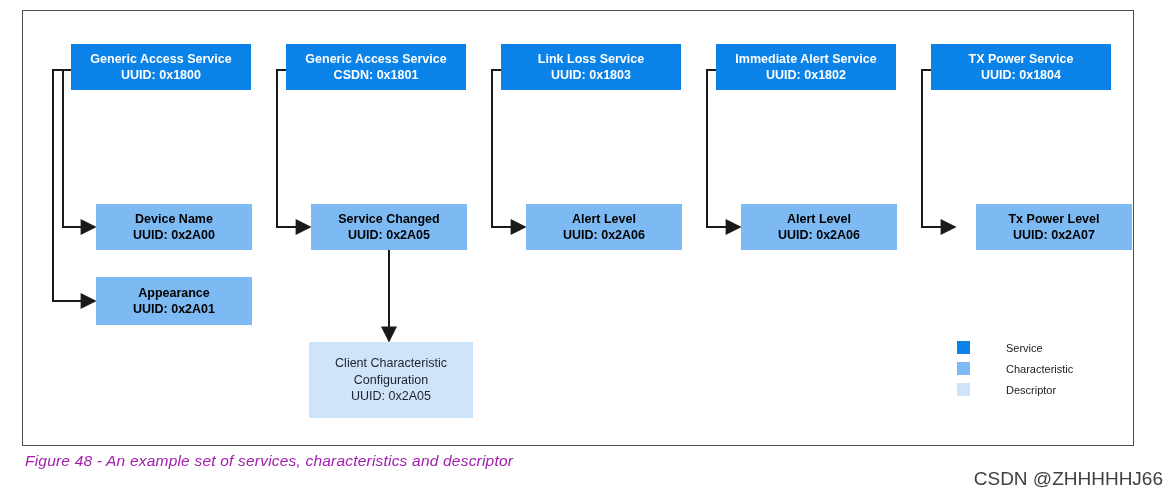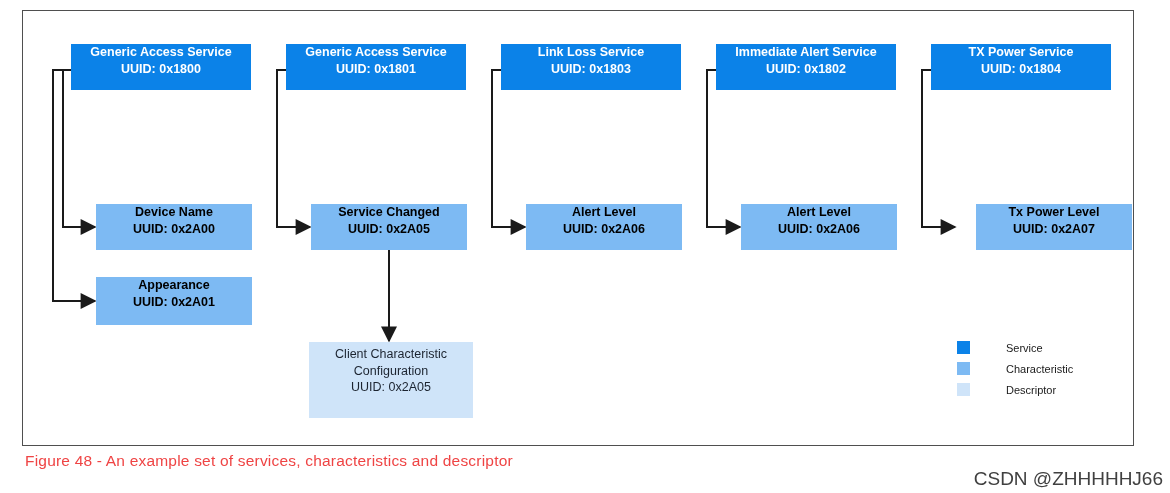--- a/index.html
+++ b/index.html
@@ -4,21 +4,21 @@
 <style>
   html,body{margin:0;padding:0;background:#ffffff;}
   body{font-family:"Liberation Sans", sans-serif; -webkit-font-smoothing:antialiased;}
   .canvas{position:relative;width:1170px;height:493px;background:#ffffff;overflow:hidden;}
 
   .frame{position:absolute;left:22px;top:10px;width:1112px;height:436px;
          border:1px solid #4f4f4f;background:#ffffff;box-sizing:border-box;}
 
   svg.connectors{position:absolute;left:0;top:0;width:1170px;height:493px;pointer-events:none;}
 
-  .node{position:absolute;display:flex;flex-direction:column;align-items:center;
+  .node{position:absolute;display:flex;flex-direction:column;align-items:center;justify-content:center;
         text-align:center;box-sizing:border-box;line-height:1.32;}
   .node .nm,.node .uu{width:100%;}
 
   .service{background:#0b82e8;color:#ffffff;font-weight:700;font-size:12.5px;
            width:180px;height:46px;top:44px;}
   .svc-1{left:71px;} .svc-2{left:286px;} .svc-3{left:501px;} .svc-4{left:716px;} .svc-5{left:931px;}
 
   .charac{background:#7dbaf3;color:#000000;font-weight:700;font-size:12.5px;
           width:156px;height:46px;top:204px;}
   .chr-1{left:96px;} .chr-2{left:311px;} .chr-3{left:526px;} .chr-4{left:741px;} .chr-5{left:956px;margin-left:20px;}
@@ -26,22 +26,22 @@
 
   .descriptor{background:#cfe4f9;color:#1c2430;font-weight:400;font-size:12.5px;
               left:309px;top:342px;width:164px;height:76px;padding:4px 8px;}
 
   .legend{position:absolute;left:957px;top:341px;}
   .legend-row{display:flex;align-items:center;height:13px;margin-bottom:8px;}
   .legend-swatch{width:13px;height:13px;margin-right:8px;flex:0 0 auto;}
   .sw-service{background:#0b82e8;} .sw-charac{background:#7dbaf3;} .sw-descriptor{background:#cfe4f9;}
   .legend-label{font-size:11px;color:#1a1a1a;white-space:nowrap;margin-left:28px;}
 
-  .caption{position:absolute;left:25px;top:452px;font-size:15.5px;
-           color:#ef4444;letter-spacing:0.2px;white-space:nowrap;}
+  .caption{position:absolute;left:25px;top:452px;font-style:italic;font-size:15.5px;
+           color:#a21caf;letter-spacing:0.2px;white-space:nowrap;}
   .watermark{position:absolute;right:7px;top:468px;font-size:19px;color:#404040;white-space:nowrap;}
 </style>
 </head>
 <body>
 
 <div class="canvas">
 
   <div class="frame"></div>
 
   <svg class="connectors" viewBox="0 0 1170 493" xmlns="http://www.w3.org/2000/svg">
@@ -66,21 +66,21 @@
       <path d="M389,250 V341" marker-end="url(#arrow)"></path>
     </g>
   </svg>
 
   <div class="node service svc-1">
     <div class="nm">Generic Access Service</div>
     <div class="uu">UUID: 0x1800</div>
   </div>
   <div class="node service svc-2">
     <div class="nm">Generic Access Service</div>
-    <div class="uu">UUID: 0x1801</div>
+    <div class="uu">CSDN: 0x1801</div>
   </div>
   <div class="node service svc-3">
     <div class="nm">Link Loss Service</div>
     <div class="uu">UUID: 0x1803</div>
   </div>
   <div class="node service svc-4">
     <div class="nm">Immediate Alert Service</div>
     <div class="uu">UUID: 0x1802</div>
   </div>
   <div class="node service svc-5">

